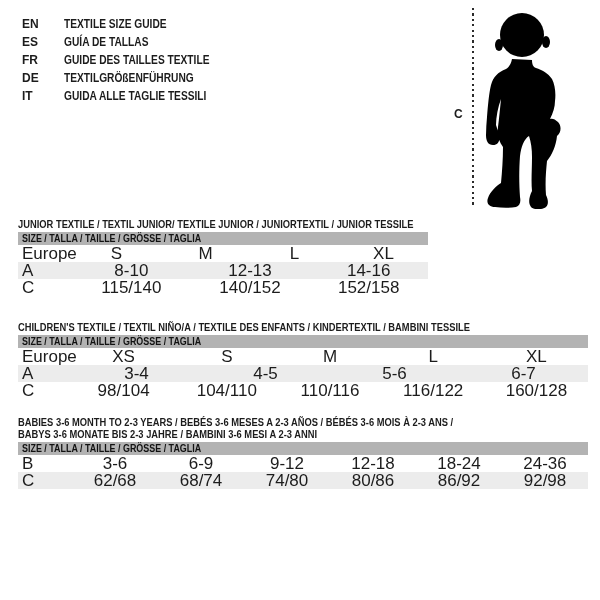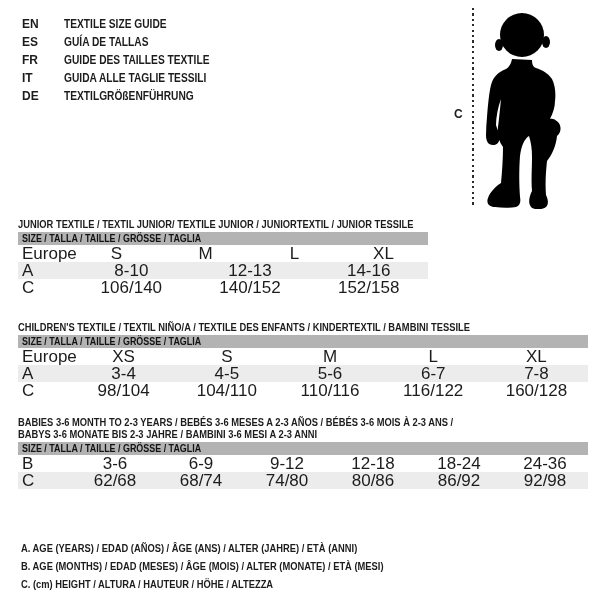--- a/index.html
+++ b/index.html
@@ -56,26 +56,26 @@
       </div>
       <div class="lang-row">
         <span class="code">ES</span>
         <span class="llabel cond">GUÍA DE TALLAS</span>
       </div>
       <div class="lang-row">
         <span class="code">FR</span>
         <span class="llabel cond">GUIDE DES TAILLES TEXTILE</span>
       </div>
       <div class="lang-row">
+        <span class="code">DE</span>
+        <span class="llabel cond">TEXTILGRÖßENFÜHRUNG</span>
+      </div>
+      <div class="lang-row">
         <span class="code">IT</span>
         <span class="llabel cond">GUIDA ALLE TAGLIE TESSILI</span>
-      </div>
-      <div class="lang-row">
-        <span class="code">DE</span>
-        <span class="llabel cond">TEXTILGRÖßENFÜHRUNG</span>
       </div>
     </div>
 
   <div class="dotline"></div>
   <div class="c-label">C</div>
 
   <svg class="toddler" width="86" height="200" viewBox="0 0 86 200" aria-hidden="true">
     <g fill="#000000">
       <circle cx="36" cy="26" r="22"></circle>
       <ellipse cx="13" cy="36" rx="4" ry="6"></ellipse>
@@ -127,21 +127,21 @@
           <span class="cell">XL</span>
         </div>
         <div class="trow shaded">
           <span class="rlabel">A</span>
           <span class="cell">8-10</span>
           <span class="cell">12-13</span>
           <span class="cell">14-16</span>
         </div>
         <div class="trow">
           <span class="rlabel">C</span>
-          <span class="cell">106/140</span>
+          <span class="cell">115/140</span>
           <span class="cell">140/152</span>
           <span class="cell">152/158</span>
         </div>
       </div>
       <div class="size-table t1">
         <div class="ttl">CHILDREN'S TEXTILE / TEXTIL NIÑO/A / TEXTILE DES ENFANTS / KINDERTEXTIL / BAMBINI TESSILE</div>
         <div class="bar"><span class="cond">SIZE / TALLA / TAILLE / GRÖSSE / TAGLIA</span></div>
         <div class="trow">
           <span class="rlabel">Europe</span>
           <span class="cell">XS</span>
@@ -149,21 +149,20 @@
           <span class="cell">M</span>
           <span class="cell">L</span>
           <span class="cell">XL</span>
         </div>
         <div class="trow shaded">
           <span class="rlabel">A</span>
           <span class="cell">3-4</span>
           <span class="cell">4-5</span>
           <span class="cell">5-6</span>
           <span class="cell">6-7</span>
-          <span class="cell">7-8</span>
         </div>
         <div class="trow">
           <span class="rlabel">C</span>
           <span class="cell">98/104</span>
           <span class="cell">104/110</span>
           <span class="cell">110/116</span>
           <span class="cell">116/122</span>
           <span class="cell">160/128</span>
         </div>
       </div>
@@ -185,15 +184,14 @@
           <span class="cell">62/68</span>
           <span class="cell">68/74</span>
           <span class="cell">74/80</span>
           <span class="cell">80/86</span>
           <span class="cell">86/92</span>
           <span class="cell">92/98</span>
         </div>
       </div>
     </div>
 
-  <div class="footnotes"><div class="fline cond">A. AGE (YEARS) / EDAD (AÑOS) / ÂGE (ANS) / ALTER (JAHRE) / ETÀ (ANNI)</div><div class="fline cond">B. AGE (MONTHS) / EDAD (MESES) / ÂGE (MOIS) / ALTER (MONATE) / ETÀ (MESI)</div><div class="fline cond">C. (cm) HEIGHT / ALTURA / HAUTEUR / HÖHE / ALTEZZA</div></div>
 
 </div>
 
 </body></html>

